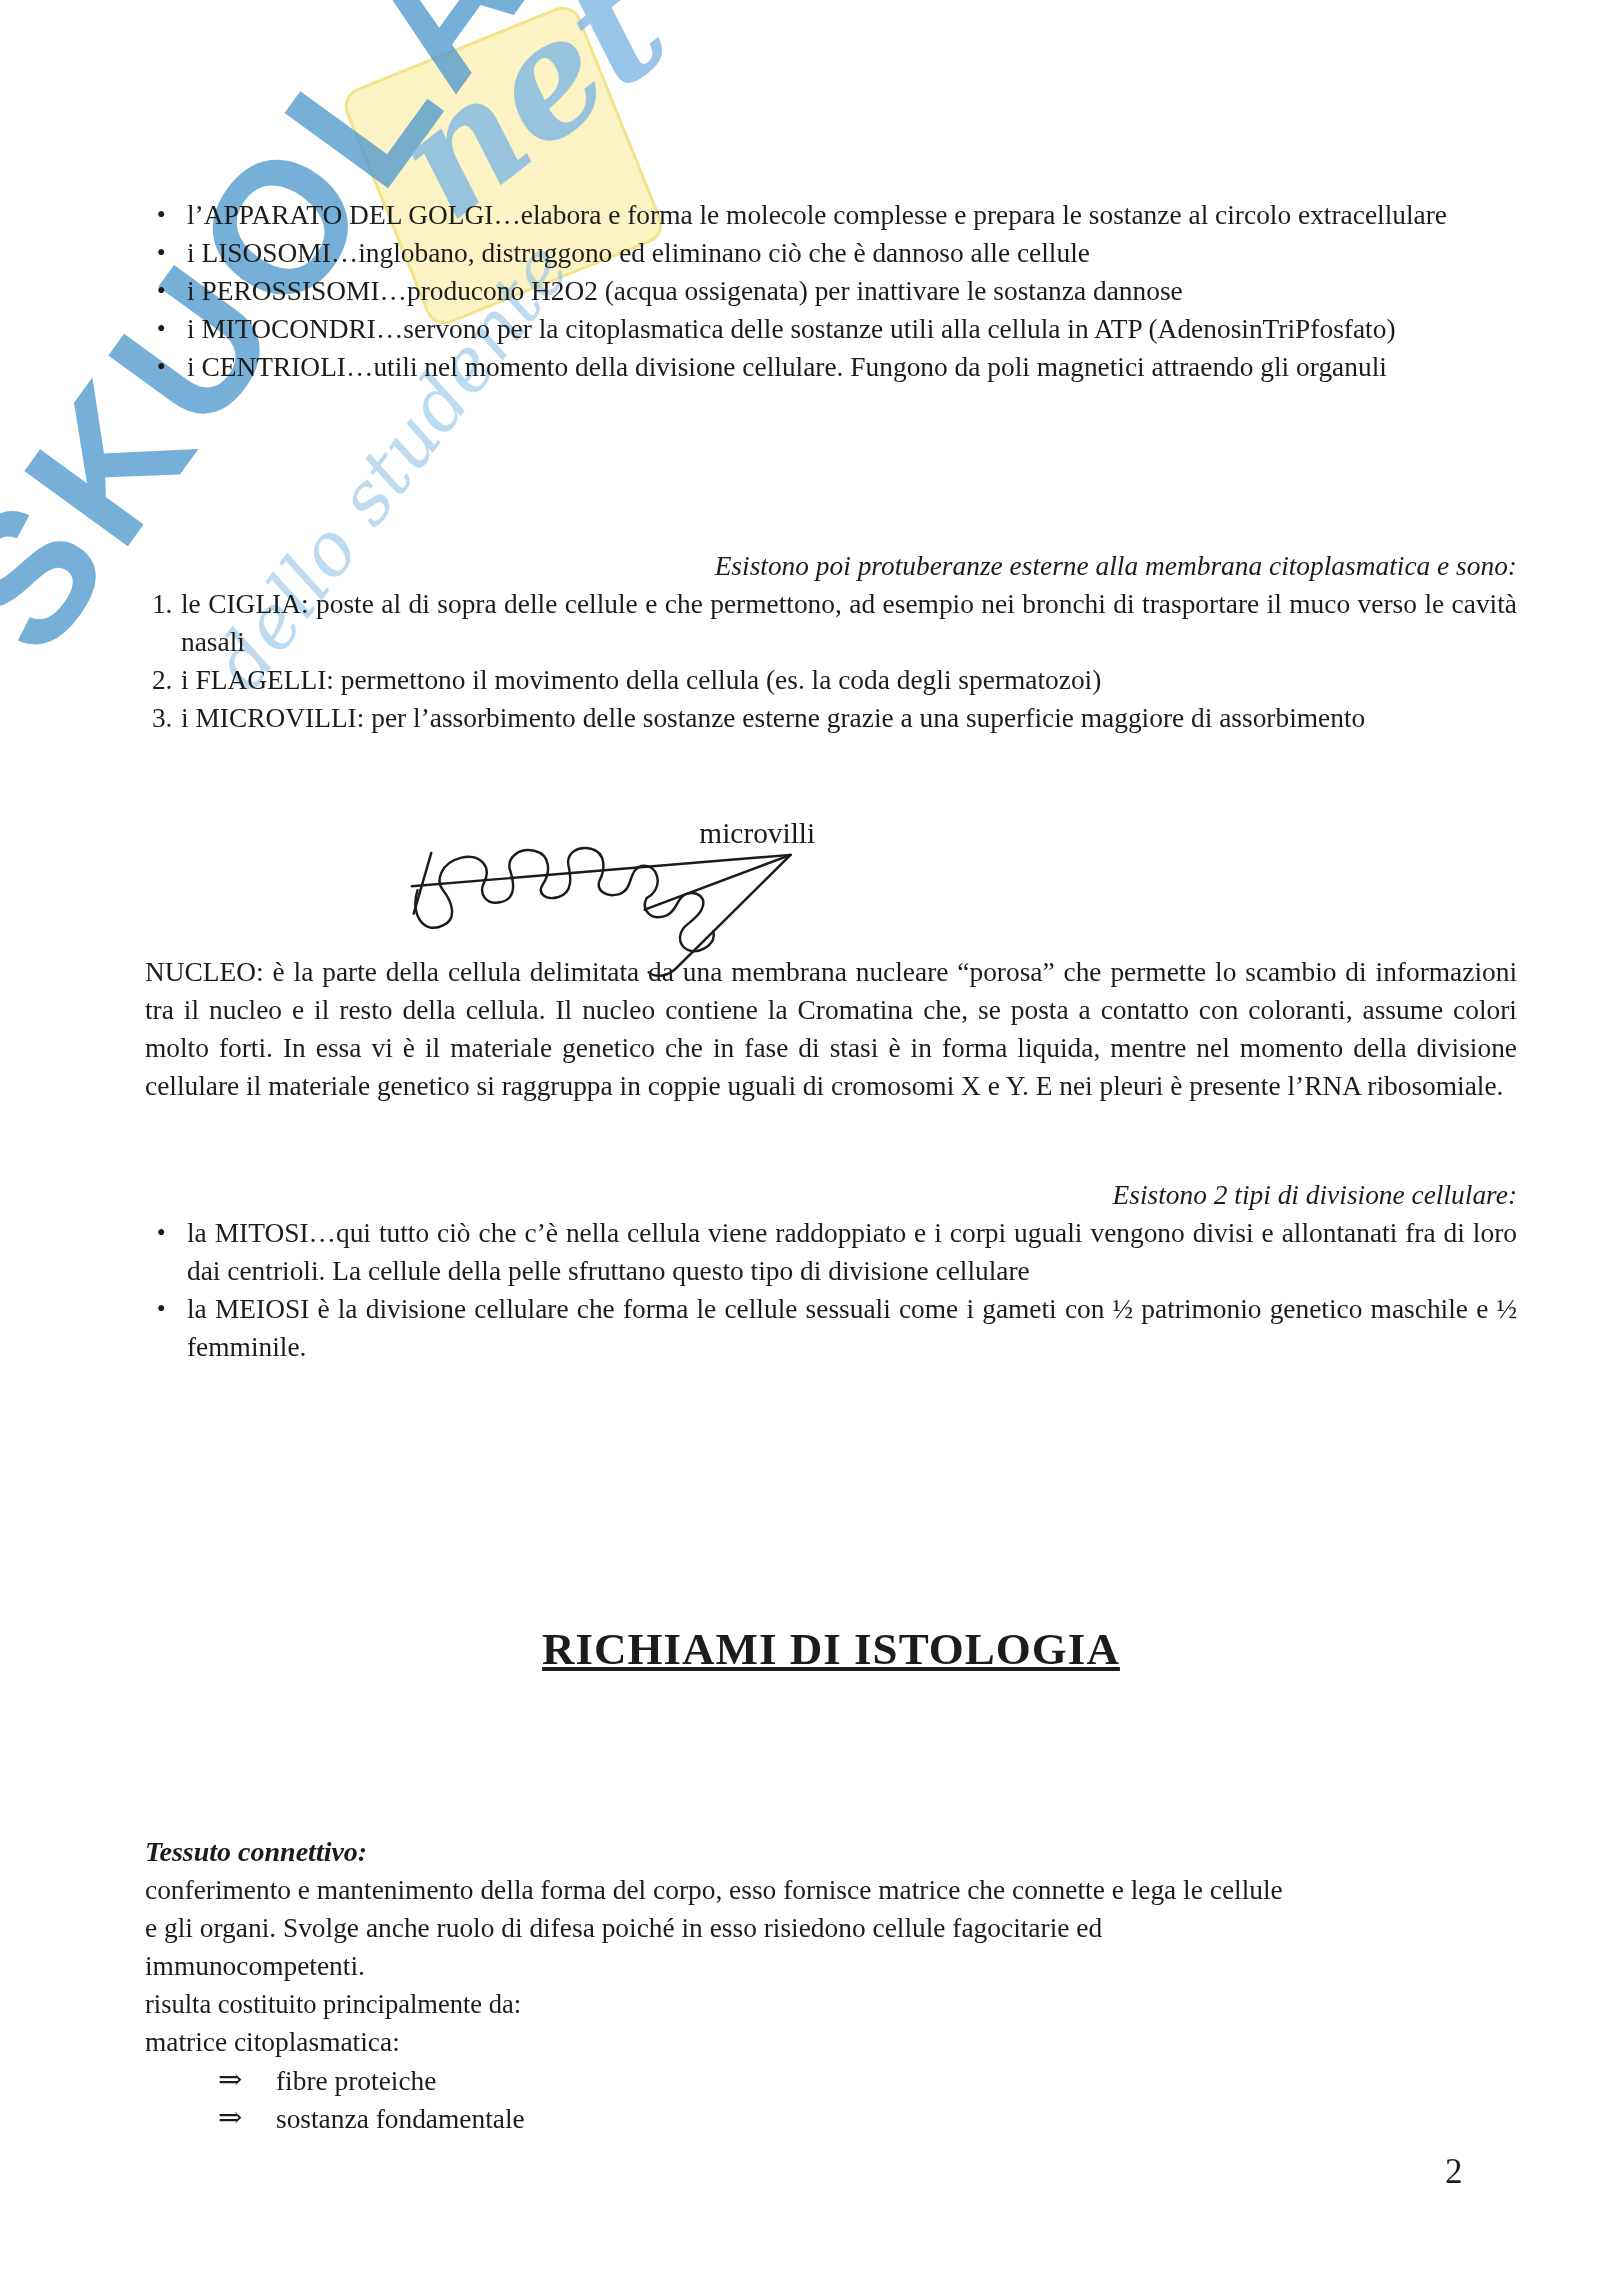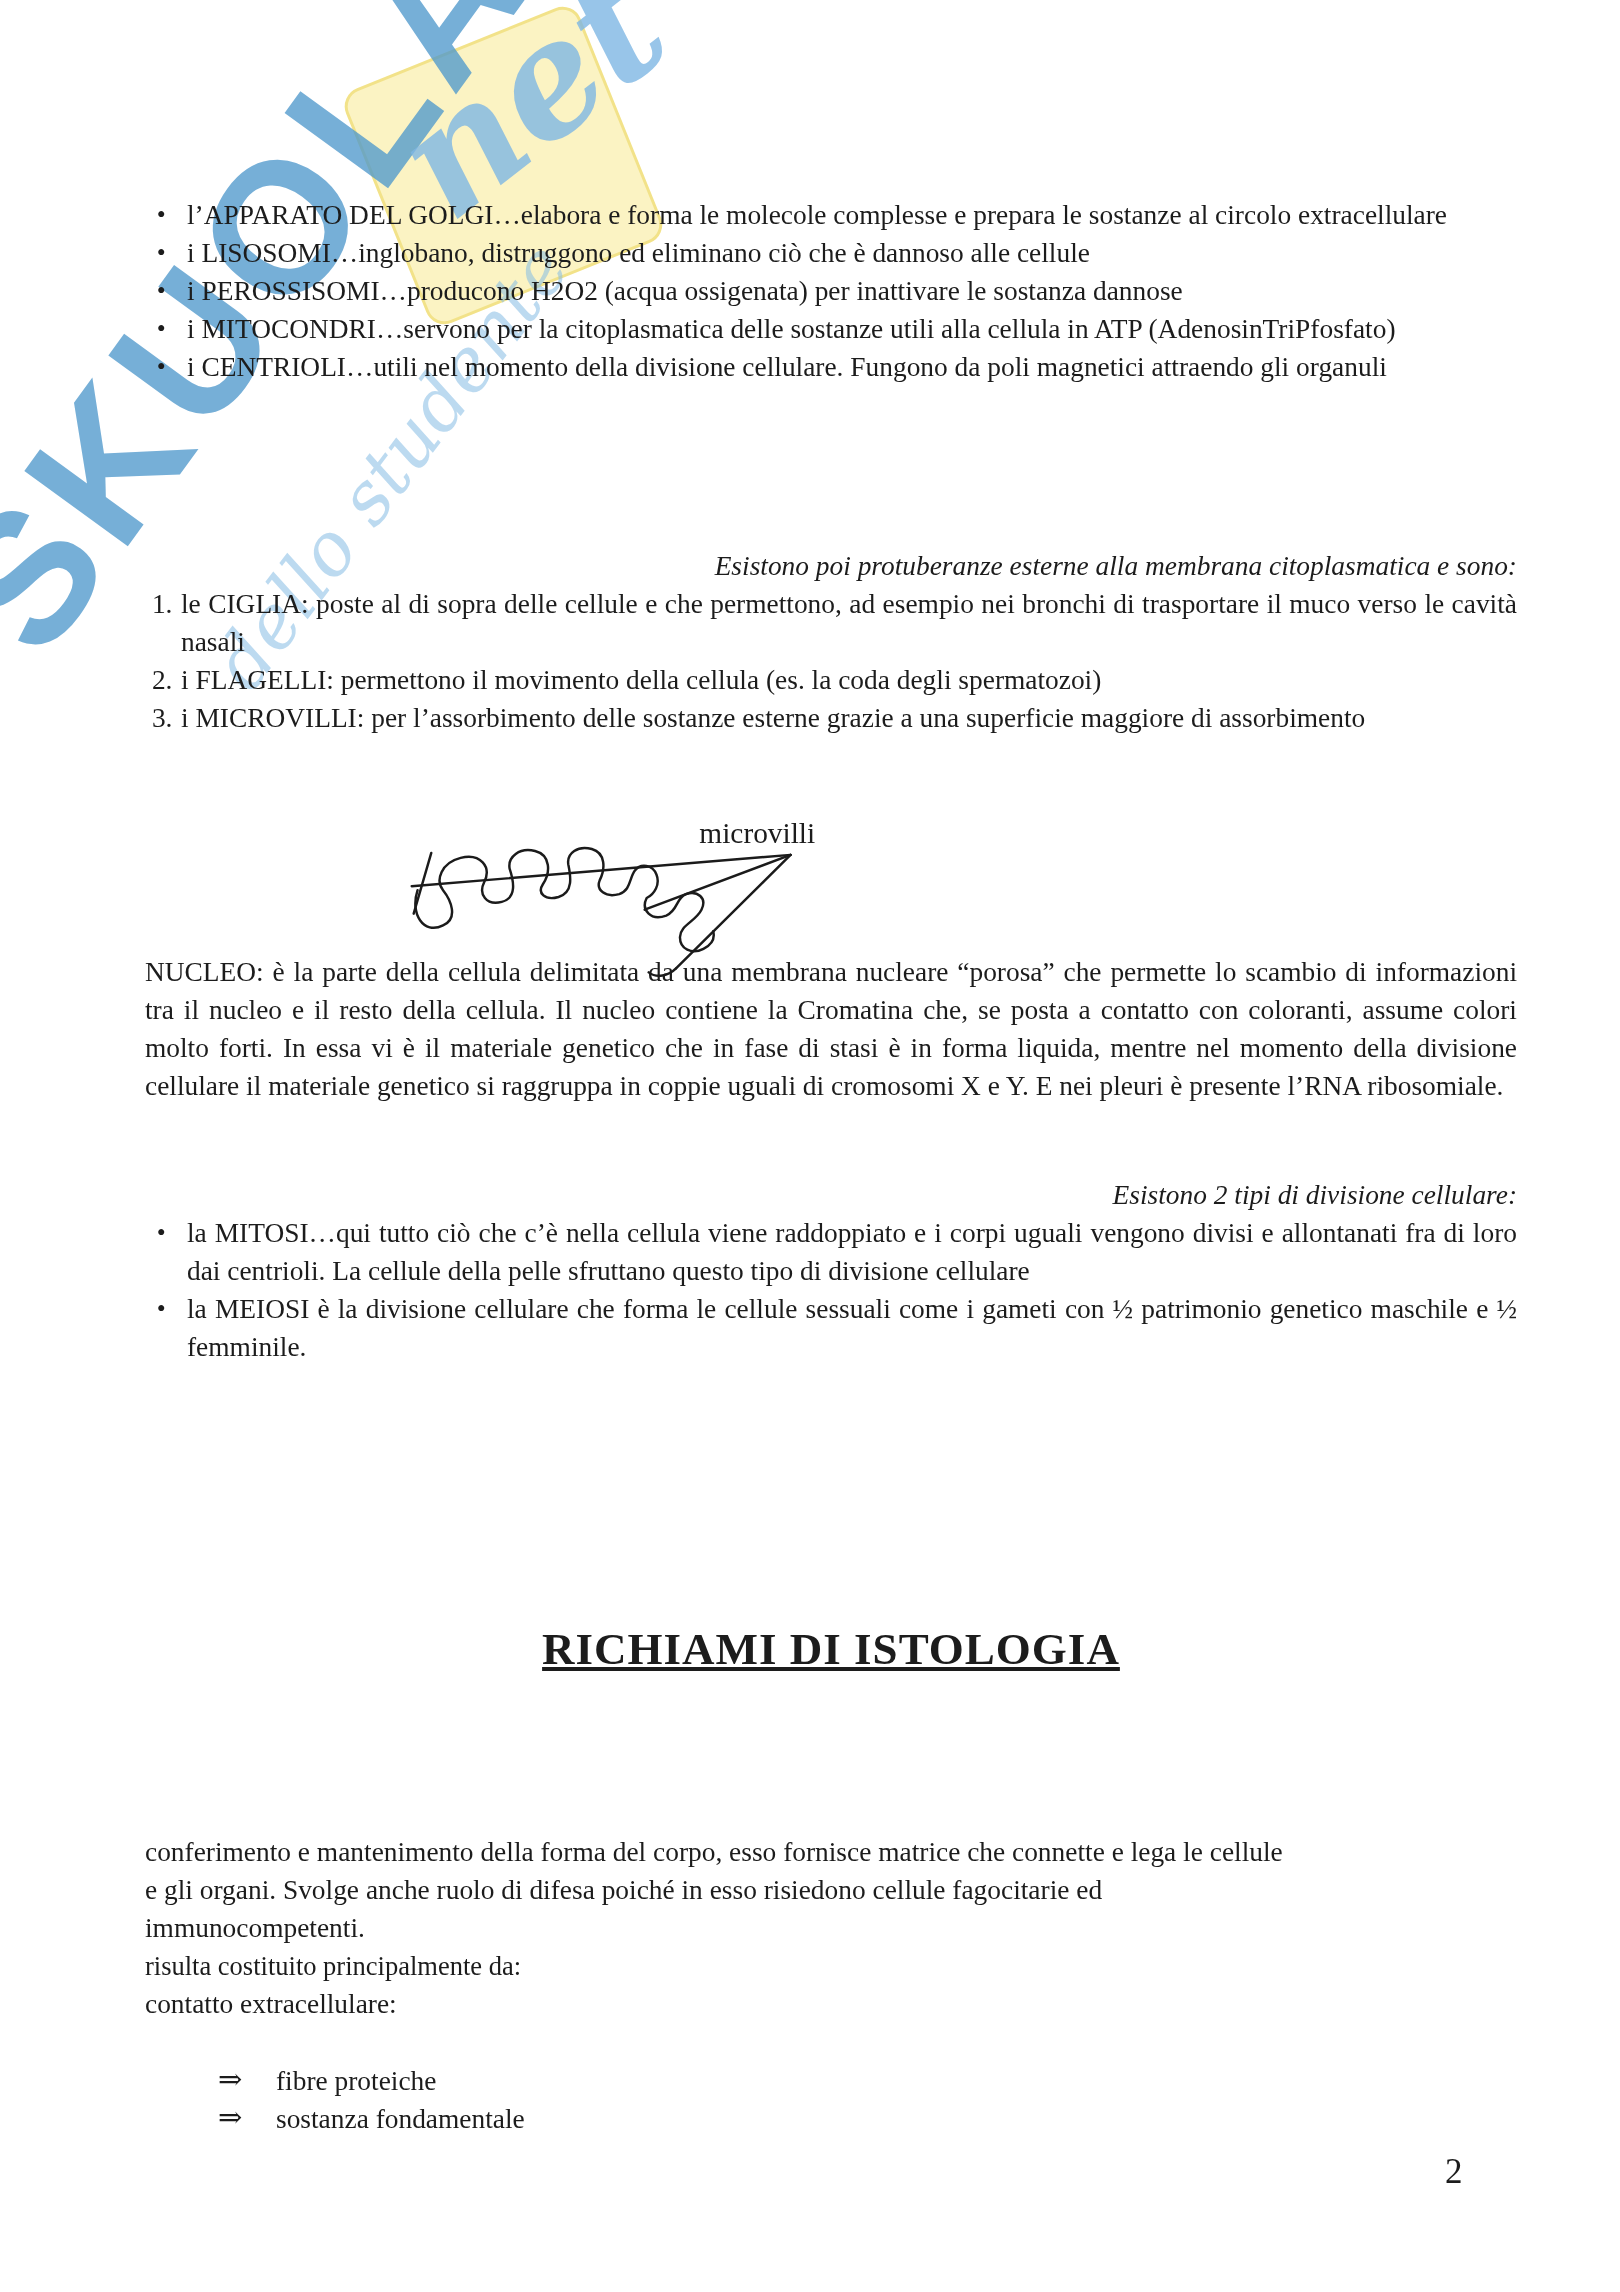--- a/index.html
+++ b/index.html
@@ -155,25 +155,26 @@
     <span class="mk">•</span>
     <div>la MEIOSI è la divisione cellulare che forma le cellule sessuali come i gameti con ½ patrimonio genetico maschile e ½ femminile.</div>
   </div>
 </div>
 
 <div class="sec" id="sec-title">
   <span class="title-text">RICHIAMI DI ISTOLOGIA</span>
 </div>
 
 <div class="sec" id="sec-tessuto">
+  <div class="t-heading">Tessuto connettivo:</div>
   <div>conferimento e mantenimento della forma del corpo, esso fornisce matrice che connette e lega le cellule</div>
   <div>e gli organi. Svolge anche ruolo di difesa poiché in esso risiedono cellule fagocitarie ed</div>
   <div>immunocompetenti.</div>
   <div class="t-note">risulta costituito principalmente da:</div>
-  <div>contatto extracellulare:</div>
+  <div>matrice citoplasmatica:</div>
 </div>
 
 <div class="sec" id="sec-arrows">
   <div class="a-item">
     <span class="mk">⇒</span>
     <div>fibre proteiche</div>
   </div>
   <div class="a-item">
     <span class="mk">⇒</span>
     <div>sostanza fondamentale</div>

